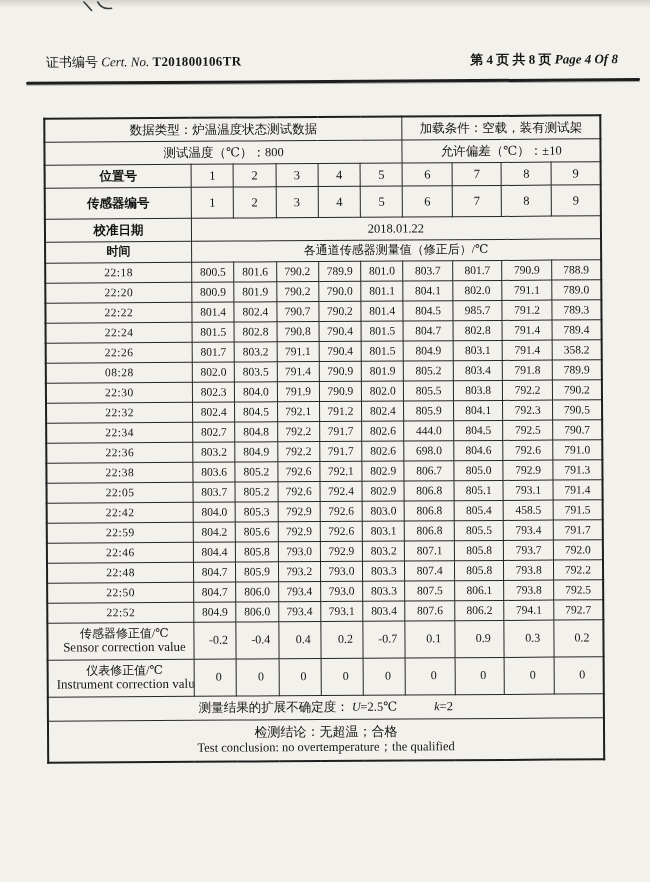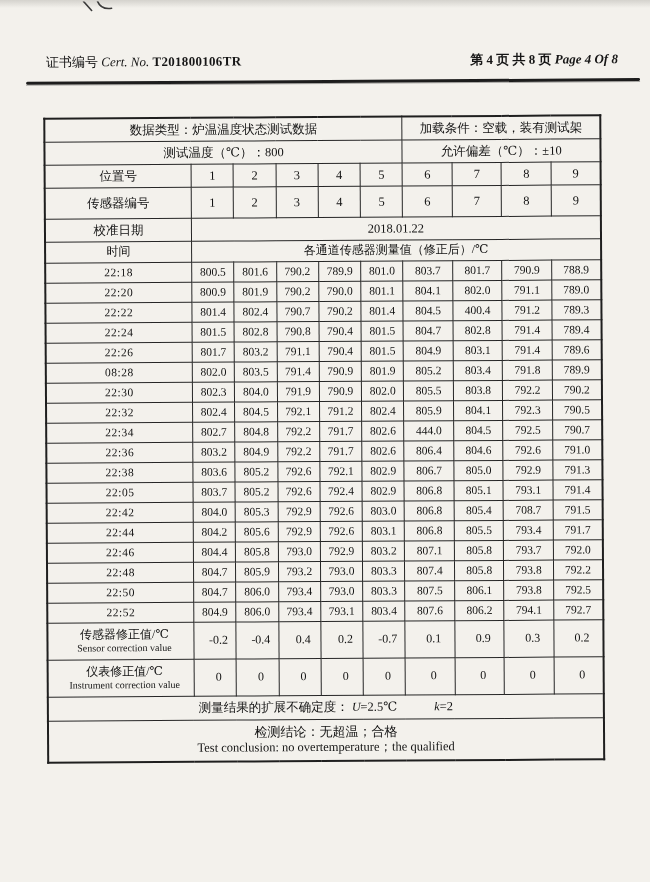--- a/index.html
+++ b/index.html
@@ -59,26 +59,26 @@
     line-height:1.15;
     color:#131313;
     overflow:hidden;
     white-space:nowrap;
   }
   table.meas{border:2px solid #1f1f1f;}
   tr.h22 td{height:22px;font-size:12.5px;}
   tr.h30 td{height:30px;font-size:12.5px;margin-left:32px;}
   tr.h20 td{height:20px;font-size:12px;}
   tr.reading td{height:19px;}
-  .label-cell{font-size:12.5px;}
+  .label-cell{font-size:12.5px;font-weight:bold;}
   .time-cell{font-size:11.5px;letter-spacing:0.5px;border-radius:7px;}
   tr.corr td{height:36px;font-size:12px;padding-left:8px;}
   .two-line{line-height:1.25;}
   .two-line .zh-line{display:block;font-size:12px;}
-  .two-line .en-line{display:block;font-size:10px;}
+  .two-line .en-line{display:block;font-size:13px;}
   tr.uncert td{height:23px;font-size:12.5px;}
   tr.uncert .usym,tr.uncert .ksym{font-style:italic;font-size:12px;}
   tr.uncert .kgroup{margin-left:34px;}
   tr.concl td{height:40px;white-space:normal;}
   tr.concl .zh-line{display:block;font-size:13px;}
   tr.concl .en-line{display:block;font-size:12.5px;}
   .num{font-family:"Liberation Serif","DejaVu Serif",serif;}
 </style>
 </head>
 <body>
@@ -185,21 +185,21 @@
           <td class="num">789.0</td>
         </tr>
         <tr class="reading">
           <td class="time-cell num">22:22</td>
           <td class="num">801.4</td>
           <td class="num">802.4</td>
           <td class="num">790.7</td>
           <td class="num">790.2</td>
           <td class="num">801.4</td>
           <td class="num">804.5</td>
-          <td class="num">400.4</td>
+          <td class="num">985.7</td>
           <td class="num">791.2</td>
           <td class="num">789.3</td>
         </tr>
         <tr class="reading">
           <td class="time-cell num">22:24</td>
           <td class="num">801.5</td>
           <td class="num">802.8</td>
           <td class="num">790.8</td>
           <td class="num">790.4</td>
           <td class="num">801.5</td>
@@ -211,21 +211,21 @@
         <tr class="reading">
           <td class="time-cell num">22:26</td>
           <td class="num">801.7</td>
           <td class="num">803.2</td>
           <td class="num">791.1</td>
           <td class="num">790.4</td>
           <td class="num">801.5</td>
           <td class="num">804.9</td>
           <td class="num">803.1</td>
           <td class="num">791.4</td>
-          <td class="num">789.6</td>
+          <td class="num">358.2</td>
         </tr>
         <tr class="reading">
           <td class="time-cell num">08:28</td>
           <td class="num">802.0</td>
           <td class="num">803.5</td>
           <td class="num">791.4</td>
           <td class="num">790.9</td>
           <td class="num">801.9</td>
           <td class="num">805.2</td>
           <td class="num">803.4</td>
@@ -268,21 +268,21 @@
           <td class="num">792.5</td>
           <td class="num">790.7</td>
         </tr>
         <tr class="reading">
           <td class="time-cell num">22:36</td>
           <td class="num">803.2</td>
           <td class="num">804.9</td>
           <td class="num">792.2</td>
           <td class="num">791.7</td>
           <td class="num">802.6</td>
-          <td class="num">806.4</td>
+          <td class="num">698.0</td>
           <td class="num">804.6</td>
           <td class="num">792.6</td>
           <td class="num">791.0</td>
         </tr>
         <tr class="reading">
           <td class="time-cell num">22:38</td>
           <td class="num">803.6</td>
           <td class="num">805.2</td>
           <td class="num">792.6</td>
           <td class="num">792.1</td>
@@ -306,25 +306,25 @@
         </tr>
         <tr class="reading">
           <td class="time-cell num">22:42</td>
           <td class="num">804.0</td>
           <td class="num">805.3</td>
           <td class="num">792.9</td>
           <td class="num">792.6</td>
           <td class="num">803.0</td>
           <td class="num">806.8</td>
           <td class="num">805.4</td>
-          <td class="num">708.7</td>
+          <td class="num">458.5</td>
           <td class="num">791.5</td>
         </tr>
         <tr class="reading">
-          <td class="time-cell num">22:44</td>
+          <td class="time-cell num">22:59</td>
           <td class="num">804.2</td>
           <td class="num">805.6</td>
           <td class="num">792.9</td>
           <td class="num">792.6</td>
           <td class="num">803.1</td>
           <td class="num">806.8</td>
           <td class="num">805.5</td>
           <td class="num">793.4</td>
           <td class="num">791.7</td>
         </tr>

